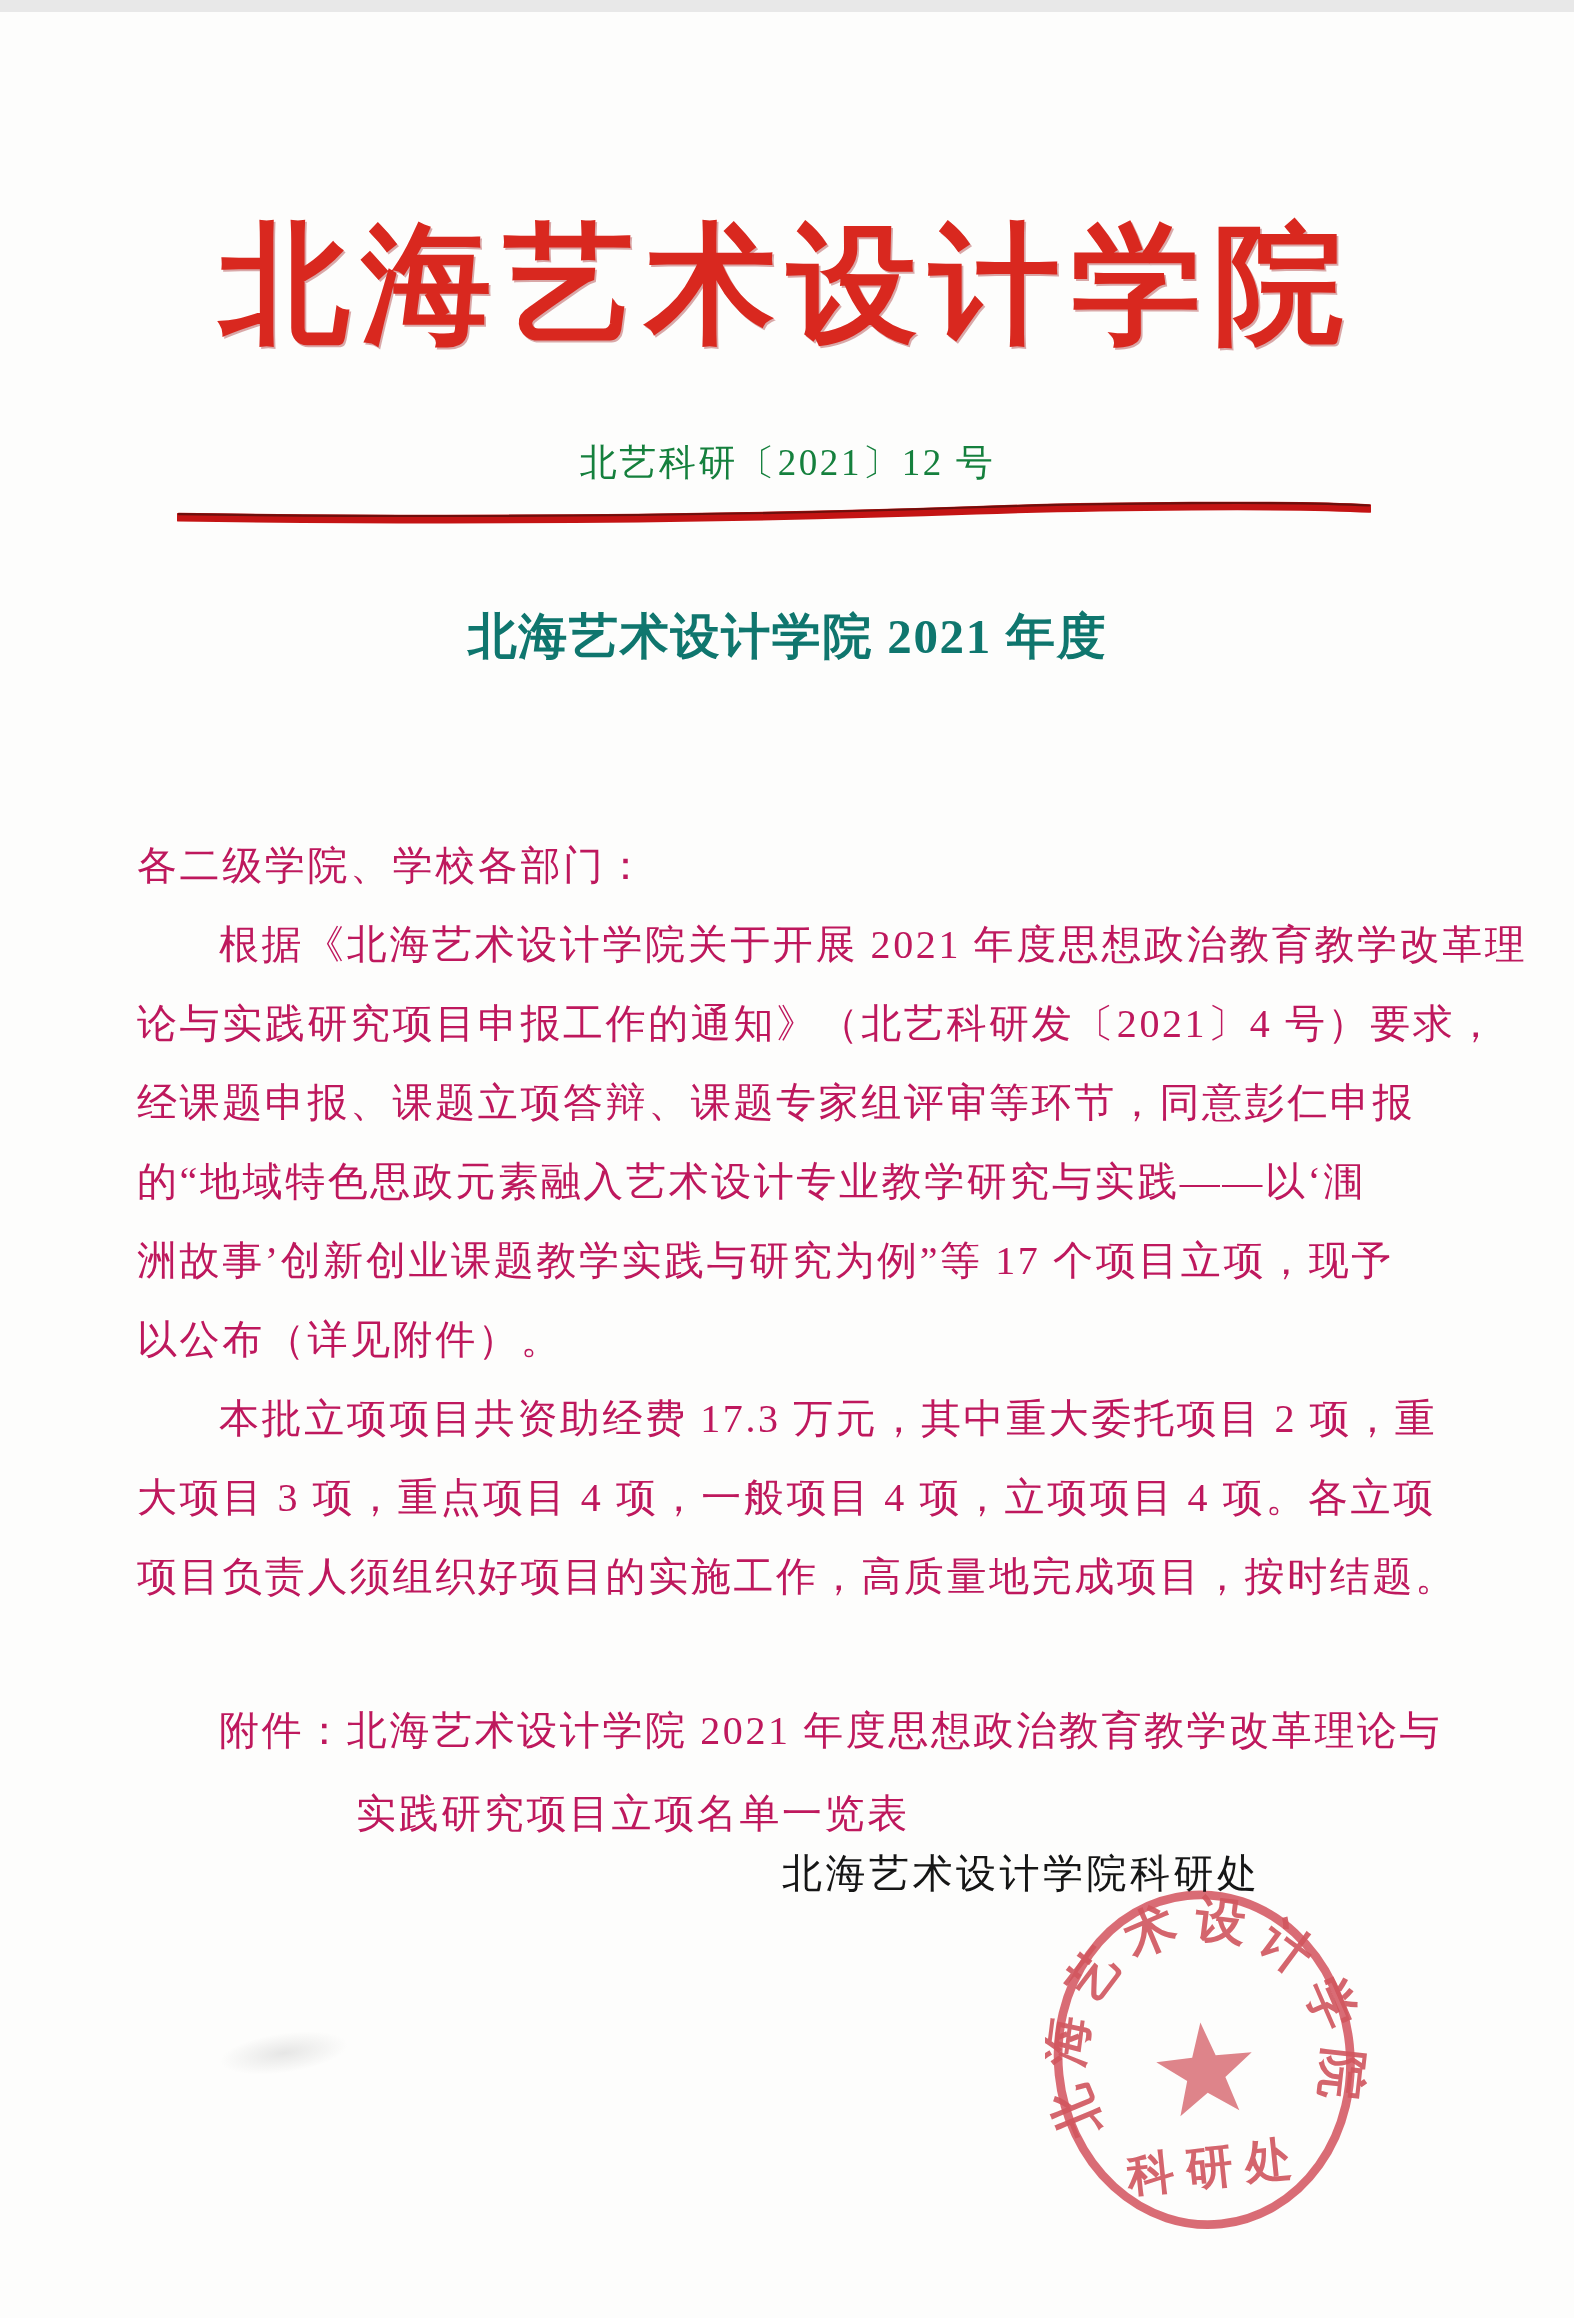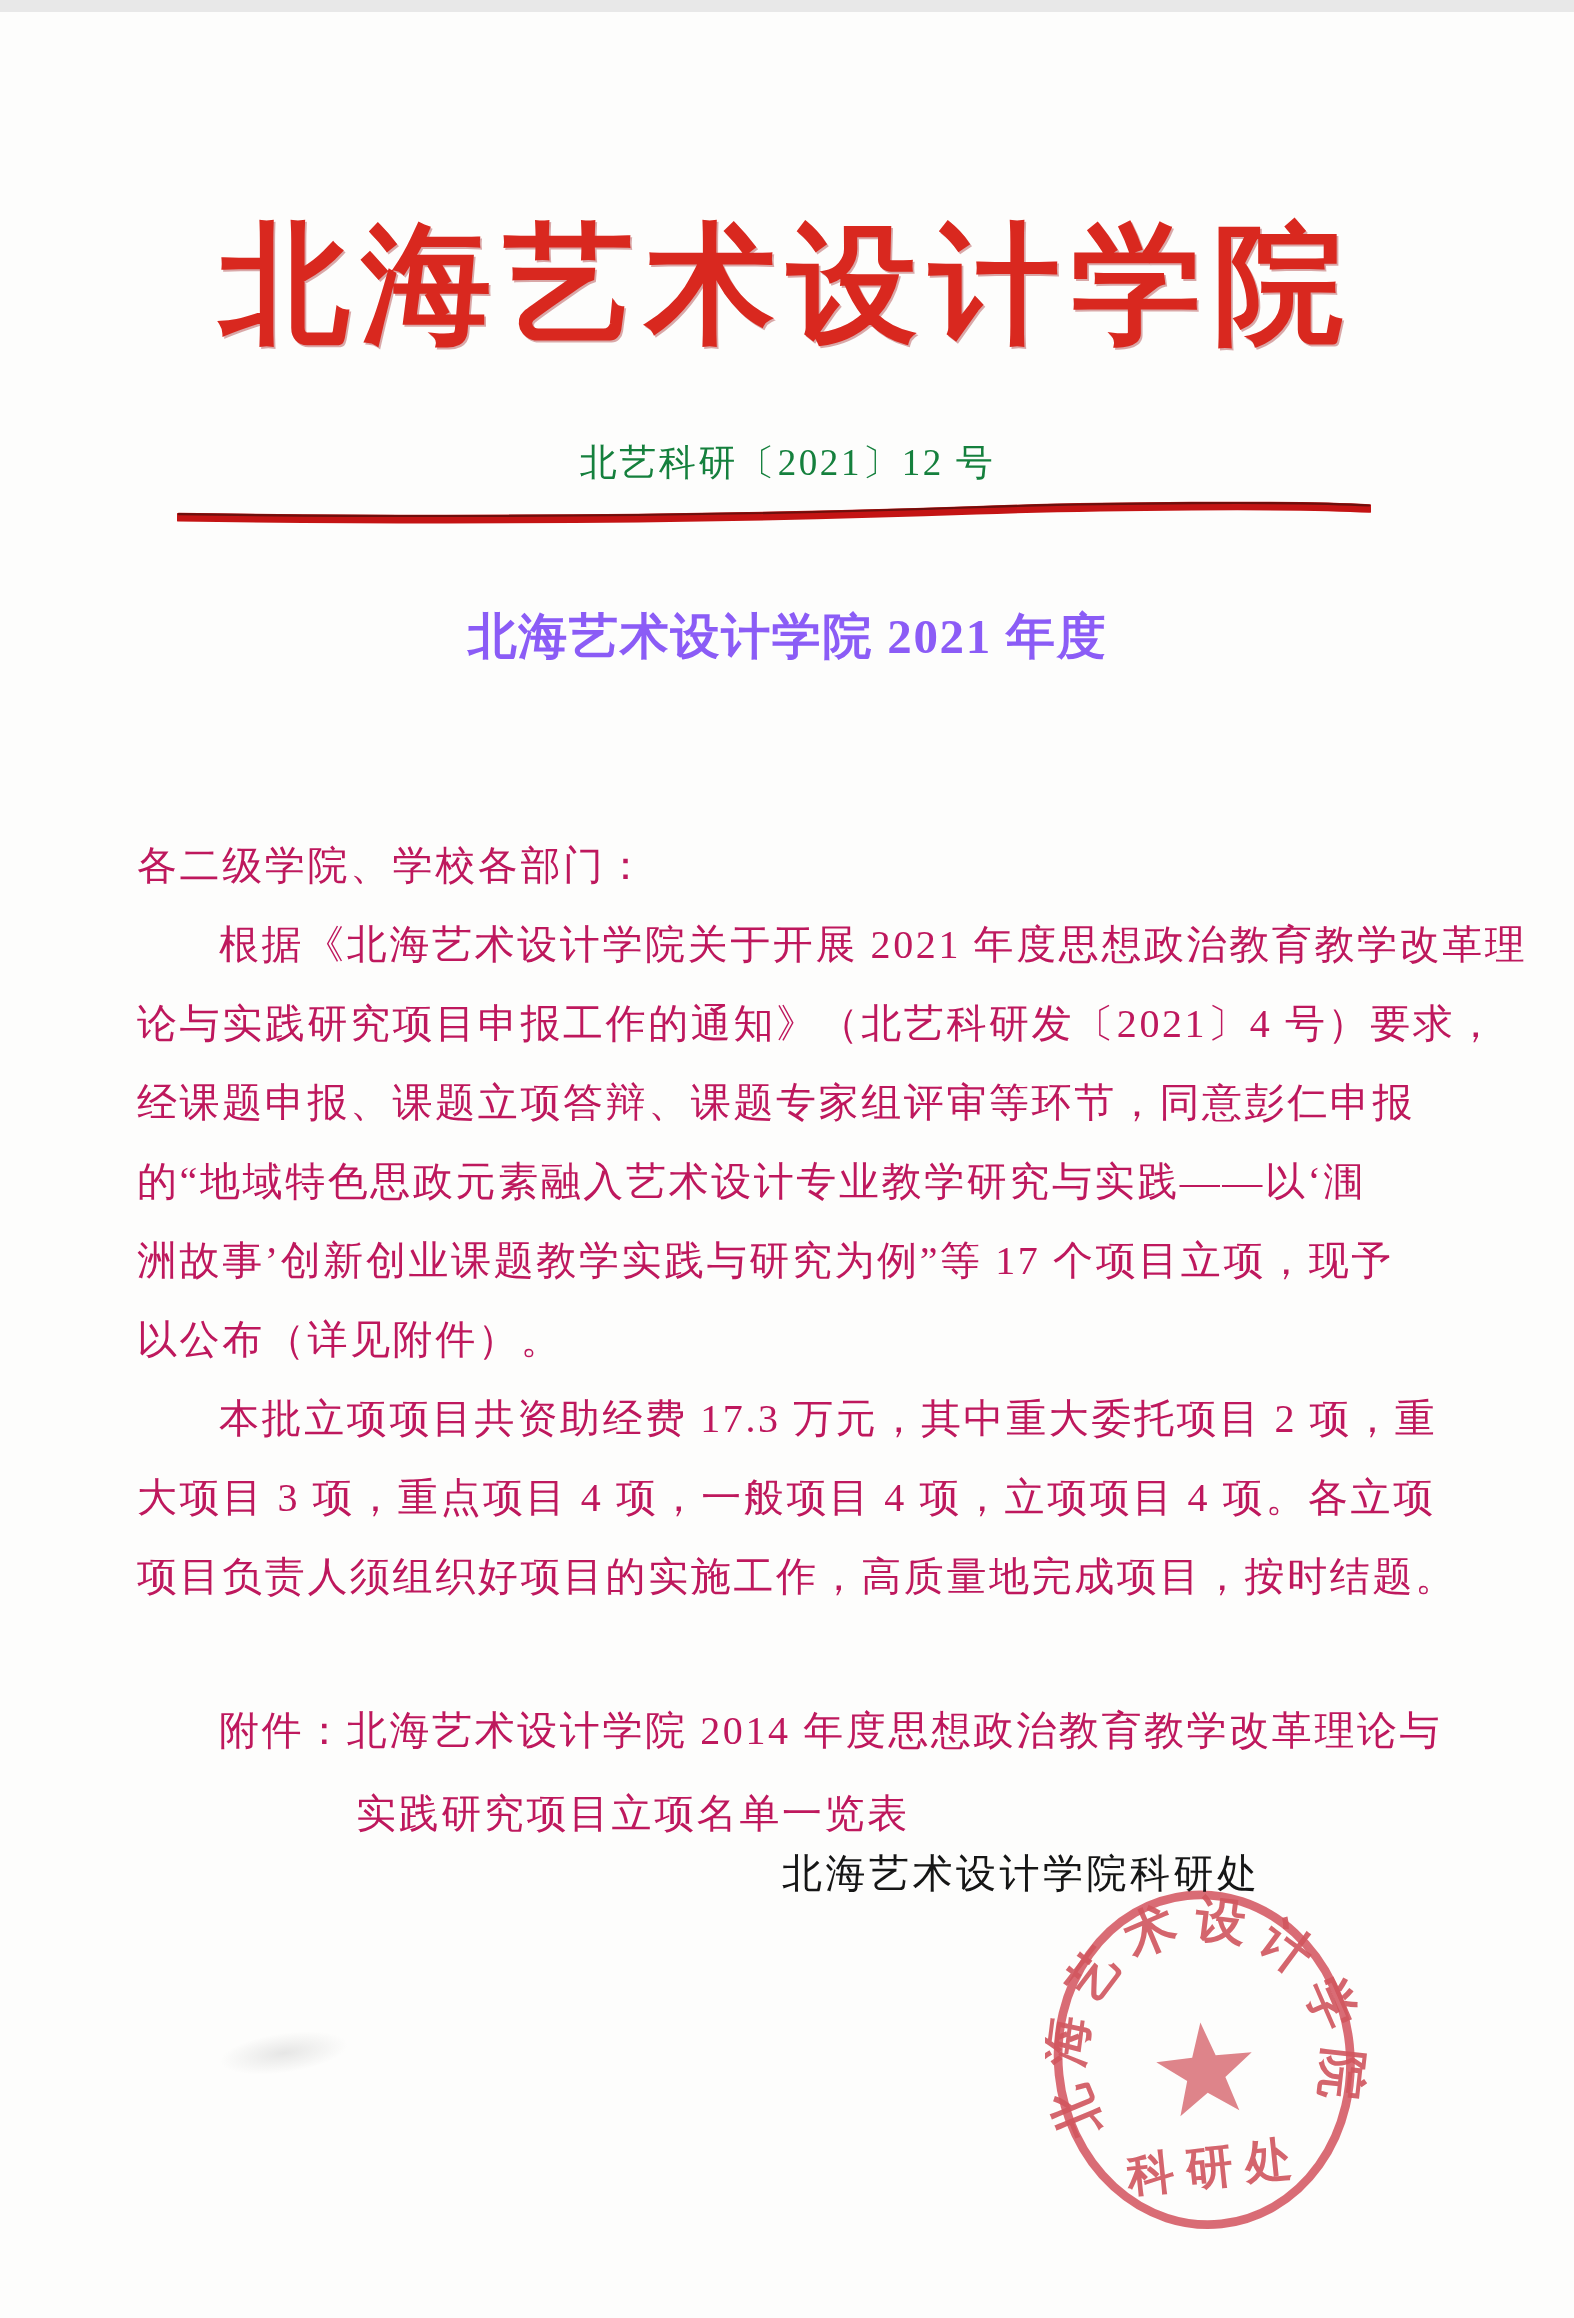--- a/index.html
+++ b/index.html
@@ -31,21 +31,21 @@
   }
   .red-line{
     position:absolute;top:487px;left:177px;
     width:1194px;height:26px;display:block;
   }
   
   .doc-title{
     position:absolute;top:577px;left:0;width:100%;
     text-align:center;font-weight:700;
     font-size:49px;line-height:96px;letter-spacing:1.7px;
-    color:#8b5cf6;
+    color:#0f766e;
     white-space:nowrap;
   }
   
   .body-text{
     position:absolute;top:814px;left:137px;width:1343px;
     font-size:40px;letter-spacing:2.6px;
     color:#be185d;
   }
   .bline{
     display:block;height:79px;line-height:79px;white-space:nowrap;
@@ -103,21 +103,21 @@
     <span class="bline">论与实践研究项目申报工作的通知》（北艺科研发〔2021〕4 号）要求，</span>
     <span class="bline">经课题申报、课题立项答辩、课题专家组评审等环节，同意彭仁申报</span>
     <span class="bline">的“地域特色思政元素融入艺术设计专业教学研究与实践——以‘涠</span>
     <span class="bline">洲故事’创新创业课题教学实践与研究为例”等 17 个项目立项，现予</span>
     <span class="bline">以公布（详见附件）。</span>
     <span class="bline ind2">本批立项项目共资助经费 17.3 万元，其中重大委托项目 2 项，重</span>
     <span class="bline">大项目 3 项，重点项目 4 项，一般项目 4 项，立项项目 4 项。各立项</span>
     <span class="bline">项目负责人须组织好项目的实施工作，高质量地完成项目，按时结题。</span>
 
     <div class="attachment">
-      <span class="bline ind2">附件：北海艺术设计学院 2014 年度思想政治教育教学改革理论与</span>
+      <span class="bline ind2">附件：北海艺术设计学院 2021 年度思想政治教育教学改革理论与</span>
       <span class="bline att-hang">实践研究项目立项名单一览表</span>
     </div>
   </div>
 
   <div class="signer">北海艺术设计学院科研处</div>
 
   <svg class="seal" viewBox="0 0 370 404">
     <g transform="rotate(-6 183 200)">
       <ellipse cx="183" cy="200" rx="168" ry="190" fill="none" stroke="#d34a55" stroke-width="10" opacity="0.88"></ellipse>
       <path id="sealArc" d="M 61.8 269 A 140 140 0 1 1 304.2 269" fill="none"></path>

